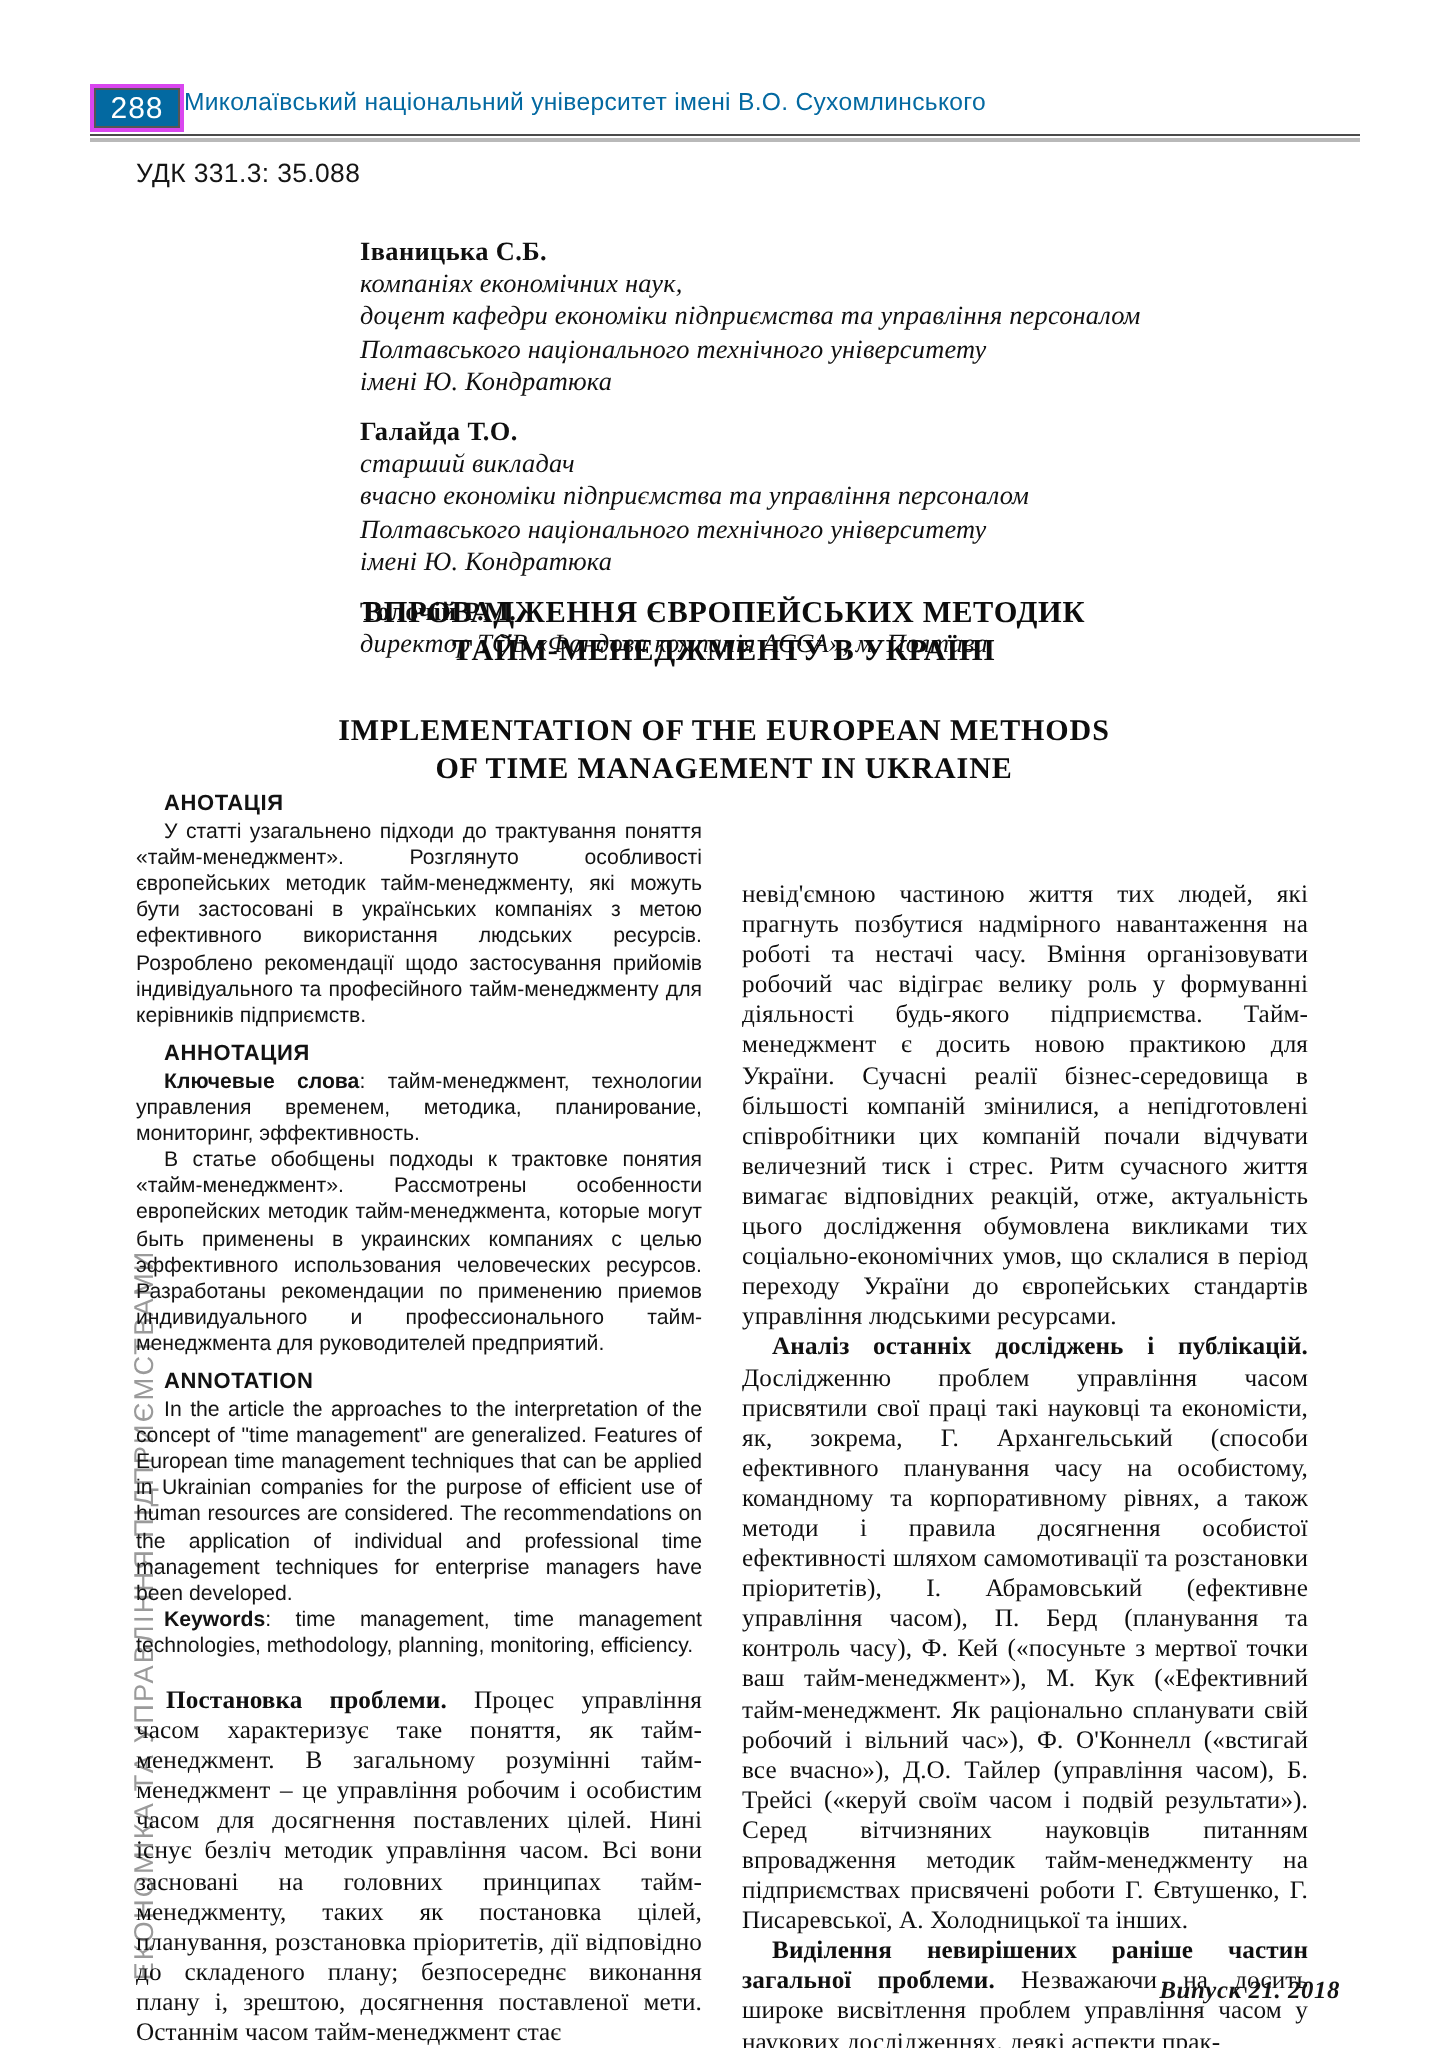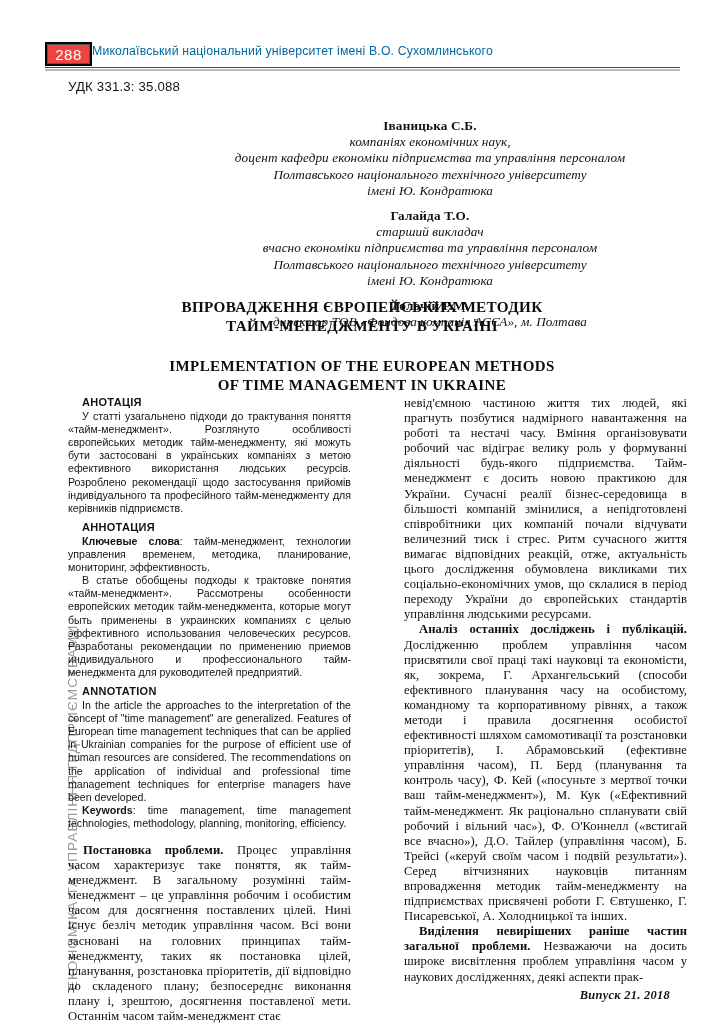--- a/index.html
+++ b/index.html
@@ -31,22 +31,22 @@
     top: 42px;
     width: 724px;
     height: 32px;
   }
   .page-badge {
     position: absolute;
     left: 45px;
     top: 0px;
     width: 47px;
     height: 24px;
-    background: #ef4444;
-    border: 2px solid #000000;
+    background: #0369a1;
+    border: 2px solid #d946ef;
     box-shadow: inset 0 0 0 1px #555;
     color: #ffffff;
     font-family: "Liberation Sans", sans-serif;
     font-size: 15px;
     letter-spacing: 0.5px;
     display: flex;
     align-items: center;
     justify-content: center;
     box-sizing: border-box;
   }
@@ -99,21 +99,21 @@
     text-align: center;
     white-space: nowrap;
   }
 
   
   .authors {
     position: absolute;
     left: 180px;
     top: 118px;
     width: 500px;
-    text-align: center;
+    text-align: left;
     font-family: "Liberation Serif", serif;
     font-size: 13.2px;
     line-height: 16.2px;
     color: #101010;
   }
   .author-group { margin-bottom: 9px; }
   .author-group:last-child { margin-bottom: 16px; }
   .author-name {
     font-weight: bold;
     font-style: normal;
@@ -154,21 +154,21 @@
     width: 602px;
     height: 570px;
   }
   .col {
     position: absolute;
     top: 0;
     width: 283px;
     height: 570px;
   }
   .col-left  { left: 0; }
-  .col-right { left: 336px; }
+  .col-right { left: 303px; margin-top: 44px; }
 
   .abstract {
     font-family: "Liberation Sans", sans-serif;
     font-size: 10.6px;
     line-height: 13.1px;
     text-align: justify;
     color: #131313;
     margin-bottom: 6px;
   }
   .abstract-head {

